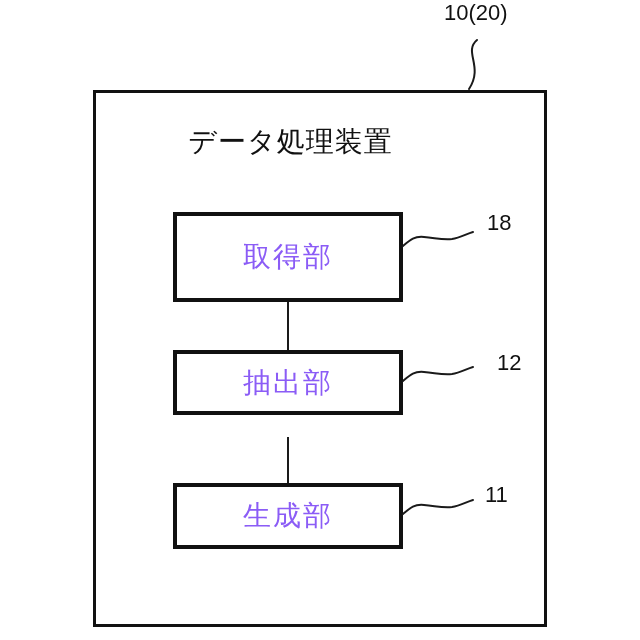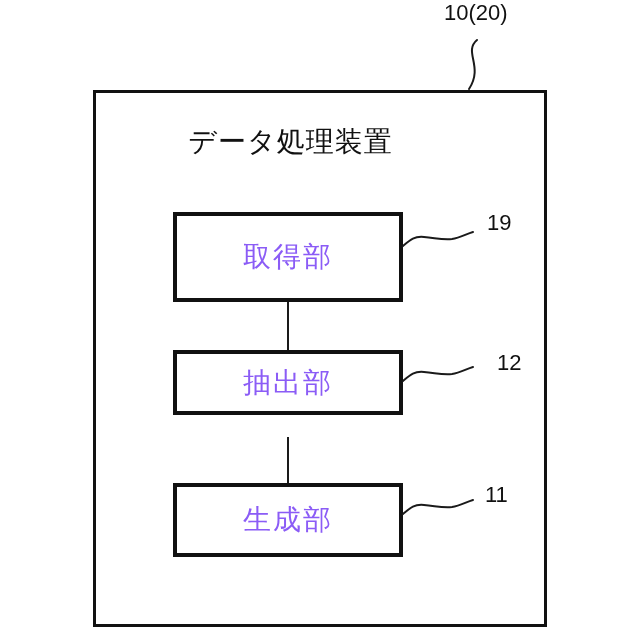--- a/index.html
+++ b/index.html
@@ -53,21 +53,21 @@
     z-index: 2;
   }
   .unit-box .unit-label {
     font-size: 28px;
     letter-spacing: 2px;
     color: #8b5cf6;
     white-space: nowrap;
   }
   .unit-box.box-1 { top: 212px; height: 90px; }
   .unit-box.box-2 { top: 350px; height: 65px; font-family: Liberation Mono, monospace; }
-  .unit-box.box-3 { top: 483px; height: 74px; align-items: center; }
+  .unit-box.box-3 { top: 483px; height: 66px; align-items: center; }
   .connector {
     position: absolute;
     left: 287px;
     width: 2px;
     background: #1a1a1a;
     z-index: 1;
   }
   .connector.c1 { top: 300px; height: 52px; }
   .connector.c2 { top: 437px; height: 48px; }
   .ref-label {
@@ -117,21 +117,21 @@
   </div>
 
   <div class="unit-box box-2">
     <span class="unit-label">抽出部</span>
   </div>
 
   <div class="unit-box box-3">
     <span class="unit-label">生成部</span>
   </div>
 
-  <div class="ref-label ref-11">19</div>
+  <div class="ref-label ref-11">18</div>
   <div class="ref-label ref-12">12</div>
   <div class="ref-label ref-13">11</div>
 
   <svg class="leader-overlay" viewBox="0 0 640 640">
     <path d="M477,40 C463,52 484,66 469,89"></path>
     <path d="M403,246 C410,240 414,236 424,237 C436,238 442,240 452,239 C460,238 466,234 473,232"></path>
     <path d="M403,381 C410,375 414,371 424,372 C436,373 442,375 452,374 C460,373 466,369 473,367"></path>
     <path d="M403,514 C410,508 414,504 424,505 C436,506 442,508 452,507 C460,506 466,502 473,500"></path>
   </svg>
 

